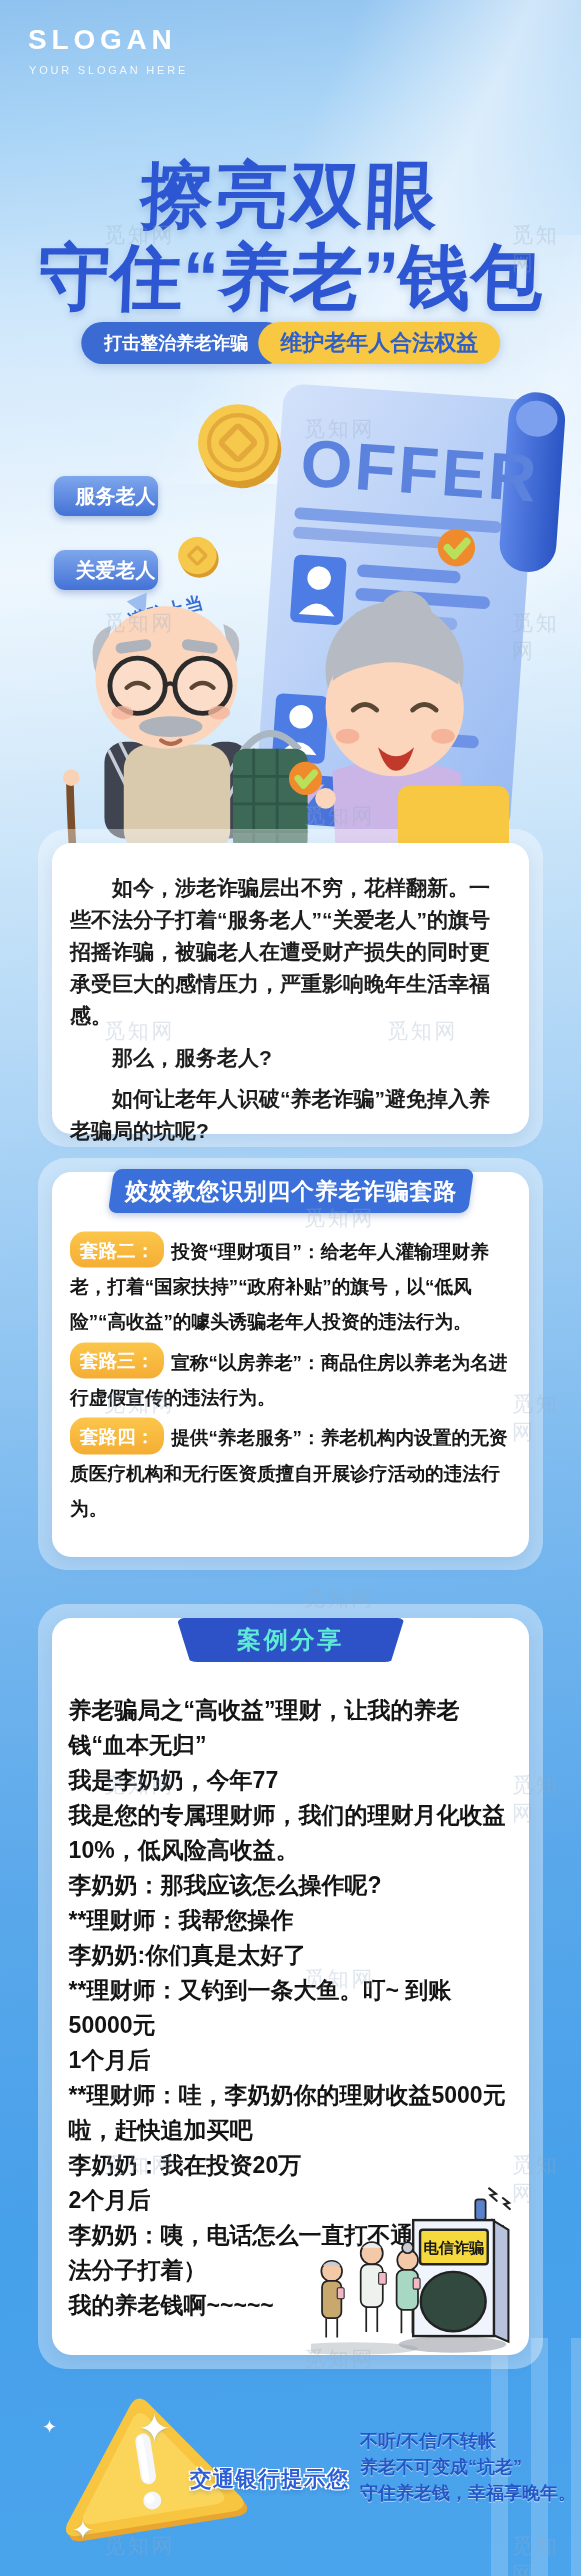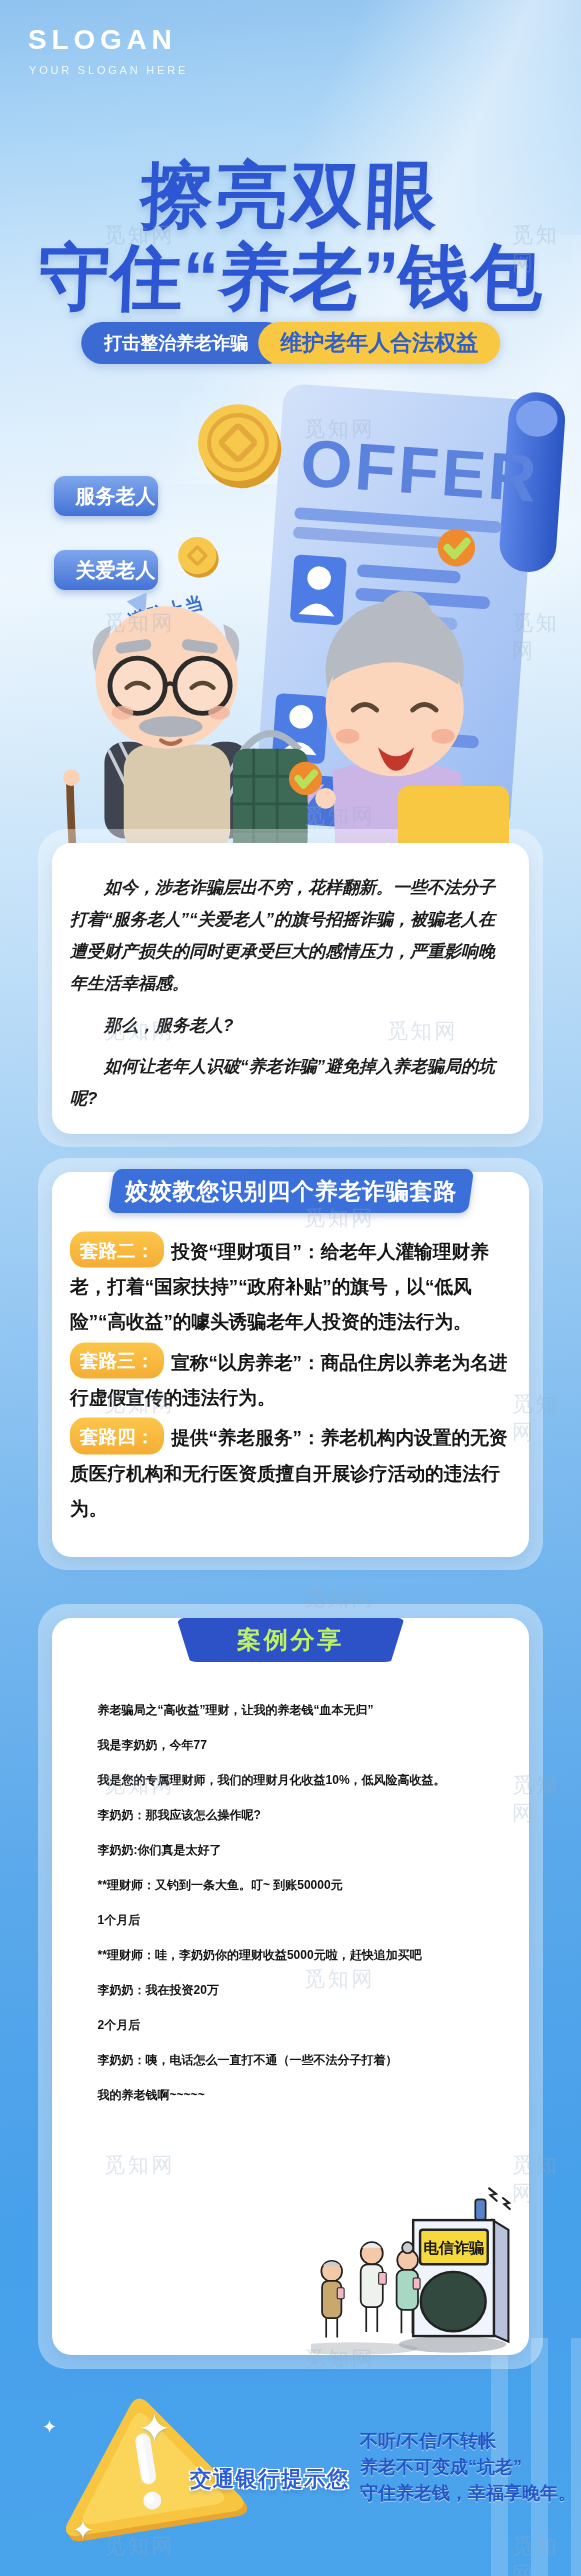--- a/index.html
+++ b/index.html
@@ -47,43 +47,43 @@
   .tag-pointer { left:130px; top:596px; width:0; height:0; border-left:11px solid transparent;
          border-right:11px solid transparent; border-top:21px solid #9dbcf0; transform:rotate(-24deg); }
   .hint { left:131px; top:600px; transform:rotate(-15deg); color:#3a6fd0; font-weight:800;
           font-size:18px; line-height:23.5px; letter-spacing:1.4px; }
   
   .glow { position:absolute; left:38px; width:505px; background:rgba(255,255,255,.38); border-radius:28px; }
   .card { position:absolute; left:52px; width:477px; background:#ffffff; border-radius:19.4px;
           box-shadow:0 7px 16.6px rgba(46,90,160,.12); }
   .card1 { top:843px; height:291px; padding:29px 19.4px 0 18px; }
   .glow1 { top:829px; height:318px; }
-  .card1 p { font-size:17px; line-height:32px; font-weight:600; color:#1d1d1d; text-indent:2em;font-style:italic; }
+  .card1 p { font-size:21px; line-height:32px; font-weight:600; color:#1d1d1d; text-indent:2em; }
   .card1 p + p { margin-top:9.7px; }
   .folder { left:398px; top:786px; width:111px; height:69px; background:#f9c843; border-radius:11px; }
   .card2 { top:1172px; height:385px; padding:61px 21px 0 18px; }
   .glow2 { top:1158px; height:412px; }
   .banner2 { position:absolute; top:-2.8px; left:50%; width:360px; margin-left:-180px; height:44px;
              background:#3b70da; border-radius:8.3px; transform:skewX(-8deg);
              box-shadow:0 2.8px 7px rgba(35,70,150,.3); }
   .banner2 span { display:block; transform:skewX(8deg); color:#fff; font-size:23px; font-weight:800;
              text-align:center; line-height:44px; letter-spacing:0.7px; }
   .trick { font-size:18.7px; line-height:35px; font-weight:700; color:#161616; }
   .trick + .trick { margin-top:4.2px; }
   .pill { display:inline-block; background:linear-gradient(180deg,#fbc64b,#f5ad34); color:#fff;
           border-radius:15px; padding:0.7px 9.7px; margin-right:7px; font-size:18.7px; font-weight:800;
           transform:translateY(-1.4px); }
   .card3 { top:1618px; height:737px; padding:75px 16.6px 0 16.6px; }
   .glow3 { top:1604px; height:765px; }
   .banner3 { position:absolute; top:0; left:50%; width:228px; margin-left:-114px; height:44px;
              background:#2d52c8; border-radius:7px 7px 21px 21px;
              clip-path:polygon(0 0,100% 0,94% 100%,6% 100%); }
-  .banner3 span { display:block; color:#bef264; font-size:24px; font-weight:800; text-align:center;
+  .banner3 span { display:block; color:#5eead4; font-size:24px; font-weight:800; text-align:center;
              line-height:43px; letter-spacing:2.8px; }
-  .case { font-size:12px; line-height:35px; font-weight:600; color:#141414;margin-left:29px; }
+  .case { font-size:23px; line-height:35px; font-weight:600; color:#141414; }
   
   .brand-tip { left:190px; top:2464px; color:#2c5ed6; font-size:21.4px; font-weight:900; letter-spacing:1.4px;
      text-shadow:-1.4px -1.4px 0 #fff, 1.4px -1.4px 0 #fff, -1.4px 1.4px 0 #fff, 1.4px 1.4px 0 #fff, 0 2.8px 4.2px rgba(30,70,150,.3); }
   .foot-lines { left:360px; top:2428px; color:#2456c6; font-size:18px; font-weight:800; line-height:26px;
      text-shadow:0 1.4px 0 rgba(255,255,255,.55); }
   .sparkle { position:absolute; color:#fff; text-shadow:0 1.4px 2.8px rgba(120,160,210,.6); }
   .sp1 { left:138px; top:2406px; font-size:39px; }
   .sp2 { left:42px;  top:2416px; font-size:18px; }
   .sp3 { left:72px; top:2515px; font-size:26px; }
   svg text { font-family:"Liberation Sans","DejaVu Sans",sans-serif; }
@@ -257,20 +257,21 @@
 
   <div class="glow glow3"></div>
   <div class="card card3">
     <div class="banner3">
       <span>案例分享</span>
     </div>
     <p class="case">养老骗局之“高收益”理财，让我的养老钱“血本无归”</p>
     <p class="case">我是李奶奶，今年77</p>
     <p class="case">我是您的专属理财师，我们的理财月化收益10%，低风险高收益。</p>
     <p class="case">李奶奶：那我应该怎么操作呢?</p>
+    <p class="case">**理财师：我帮您操作</p>
     <p class="case">李奶奶:你们真是太好了</p>
     <p class="case">**理财师：又钓到一条大鱼。叮~ 到账50000元</p>
     <p class="case">1个月后</p>
     <p class="case">**理财师：哇，李奶奶你的理财收益5000元啦，赶快追加买吧</p>
     <p class="case">李奶奶：我在投资20万</p>
     <p class="case">2个月后</p>
     <p class="case">李奶奶：咦，电话怎么一直打不通（一些不法分子打着）</p>
     <p class="case">我的养老钱啊~~~~~</p>
   </div>
 

